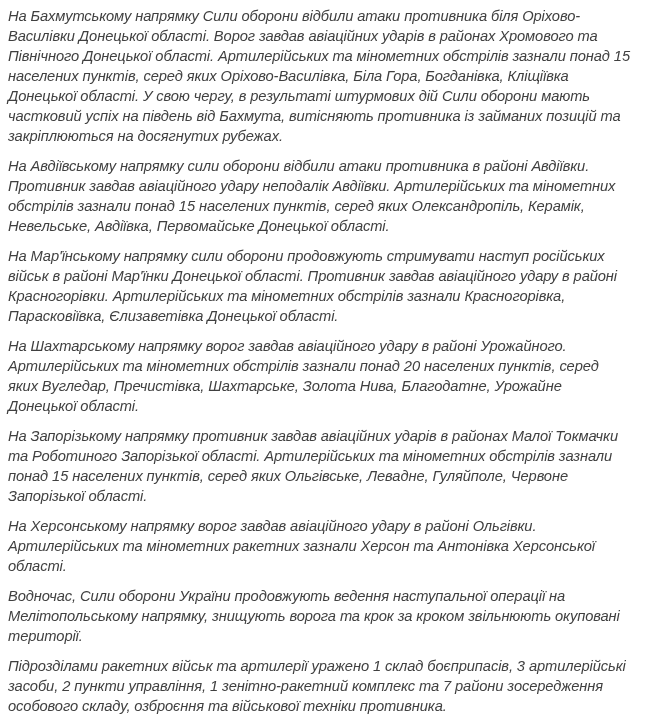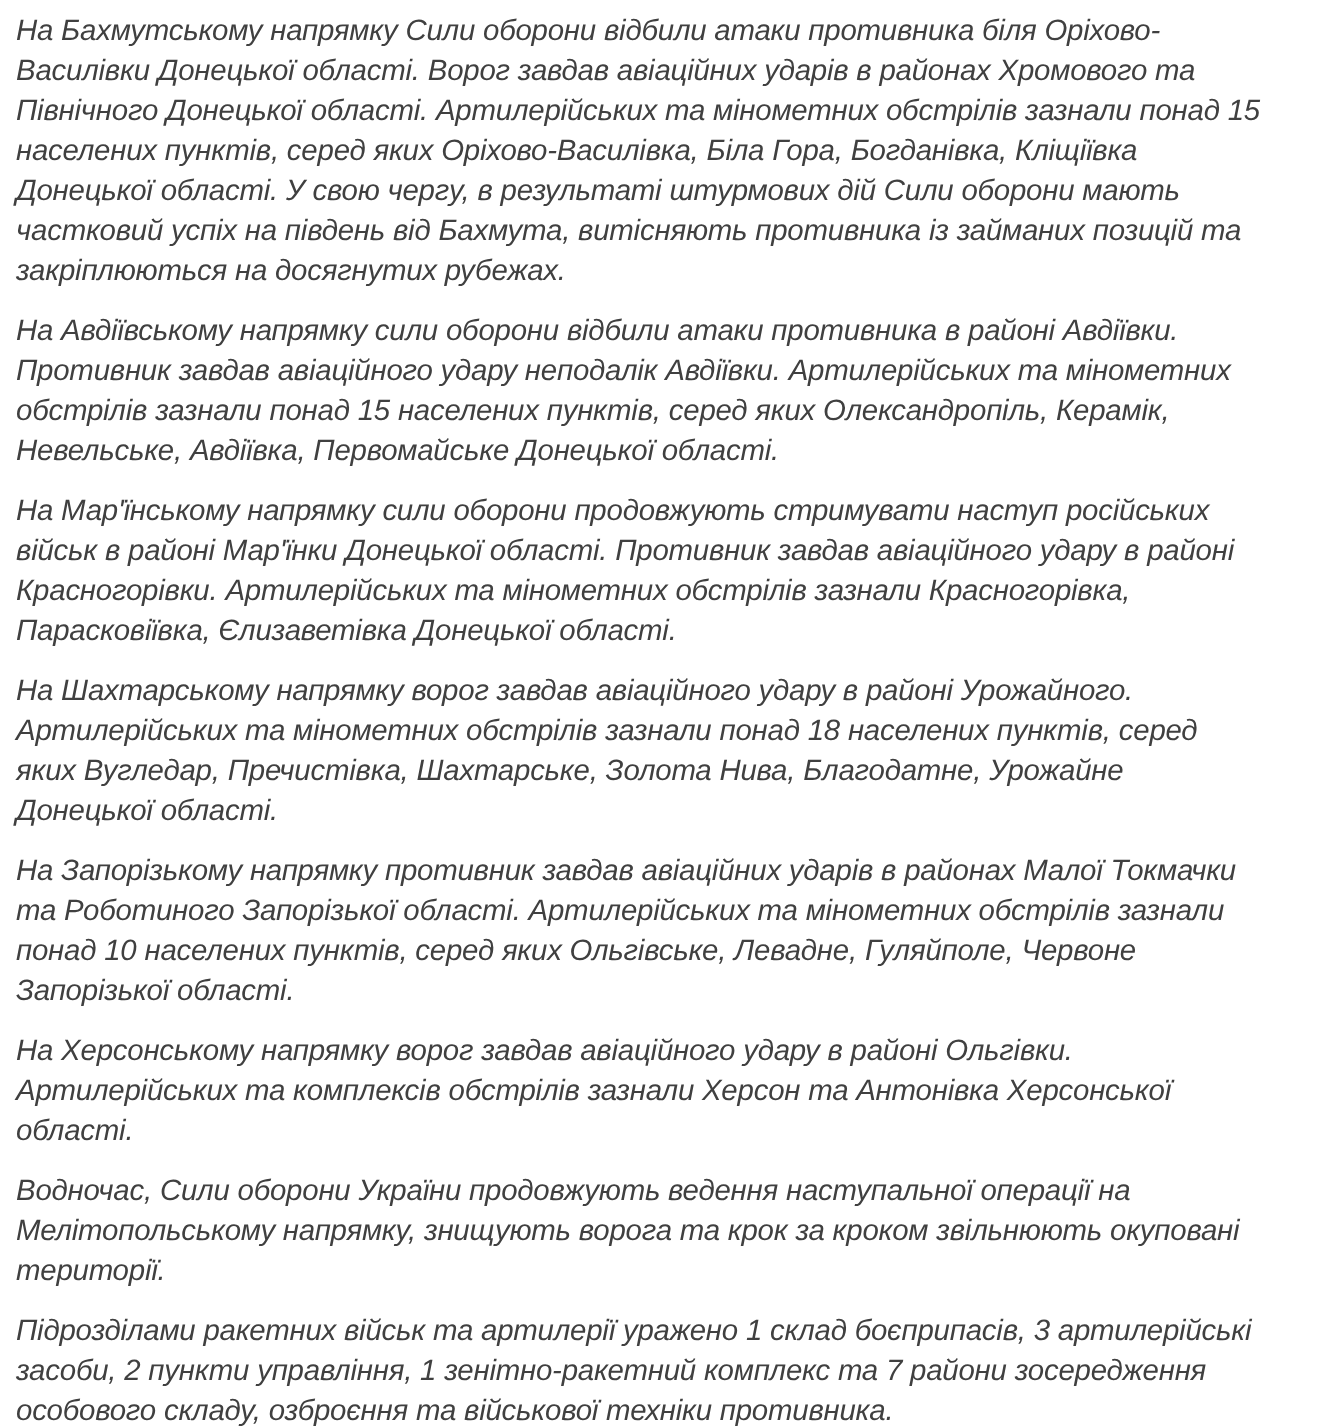--- a/index.html
+++ b/index.html
@@ -31,18 +31,18 @@
     word-wrap: break-word;
   }
 </style>
 </head>
 <body>
 
 <div class="report-body">
   <p>На Бахмутському напрямку Сили оборони відбили атаки противника біля Оріхово-Василівки Донецької області. Ворог завдав авіаційних ударів в районах Хромового та Північного Донецької області. Артилерійських та мінометних обстрілів зазнали понад 15 населених пунктів, серед яких Оріхово-Василівка, Біла Гора, Богданівка, Кліщіївка Донецької області. У свою чергу, в результаті штурмових дій Сили оборони мають частковий успіх на південь від Бахмута, витісняють противника із займаних позицій та закріплюються на досягнутих рубежах.</p>
   <p>На Авдіївському напрямку сили оборони відбили атаки противника в районі Авдіївки. Противник завдав авіаційного удару неподалік Авдіївки. Артилерійських та мінометних обстрілів зазнали понад 15 населених пунктів, серед яких Олександропіль, Керамік, Невельське, Авдіївка, Первомайське Донецької області.</p>
   <p>На Мар'їнському напрямку сили оборони продовжують стримувати наступ російських військ в районі Мар'їнки Донецької області. Противник завдав авіаційного удару в районі Красногорівки. Артилерійських та мінометних обстрілів зазнали Красногорівка, Парасковіївка, Єлизаветівка Донецької області.</p>
-  <p>На Шахтарському напрямку ворог завдав авіаційного удару в районі Урожайного. Артилерійських та мінометних обстрілів зазнали понад 18 населених пунктів, серед яких Вугледар, Пречистівка, Шахтарське, Золота Нива, Благодатне, Урожайне Донецької області.</p>
-  <p>На Запорізькому напрямку противник завдав авіаційних ударів в районах Малої Токмачки та Роботиного Запорізької області. Артилерійських та мінометних обстрілів зазнали понад 10 населених пунктів, серед яких Ольгівське, Левадне, Гуляйполе, Червоне Запорізької області.</p>
-  <p>На Херсонському напрямку ворог завдав авіаційного удару в районі Ольгівки. Артилерійських та комплексів обстрілів зазнали Херсон та Антонівка Херсонської області.</p>
+  <p>На Шахтарському напрямку ворог завдав авіаційного удару в районі Урожайного. Артилерійських та мінометних обстрілів зазнали понад 20 населених пунктів, серед яких Вугледар, Пречистівка, Шахтарське, Золота Нива, Благодатне, Урожайне Донецької області.</p>
+  <p>На Запорізькому напрямку противник завдав авіаційних ударів в районах Малої Токмачки та Роботиного Запорізької області. Артилерійських та мінометних обстрілів зазнали понад 15 населених пунктів, серед яких Ольгівське, Левадне, Гуляйполе, Червоне Запорізької області.</p>
+  <p>На Херсонському напрямку ворог завдав авіаційного удару в районі Ольгівки. Артилерійських та мінометних ракетних зазнали Херсон та Антонівка Херсонської області.</p>
   <p>Водночас, Сили оборони України продовжують ведення наступальної операції на Мелітопольському напрямку, знищують ворога та крок за кроком звільнюють окуповані території.</p>
   <p>Підрозділами ракетних військ та артилерії уражено 1 склад боєприпасів, 3 артилерійські засоби, 2 пункти управління, 1 зенітно-ракетний комплекс та 7 райони зосередження особового складу, озброєння та військової техніки противника.</p>
 </div>
 
 </body></html>

